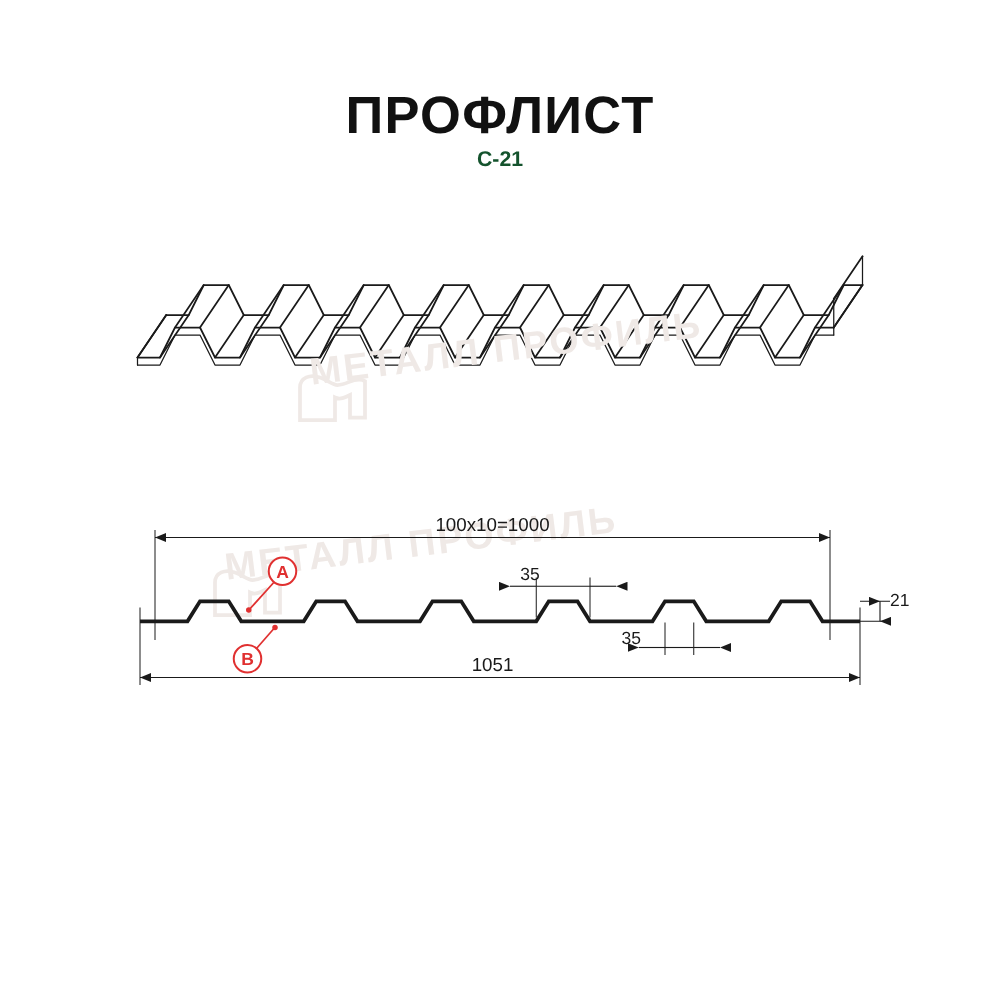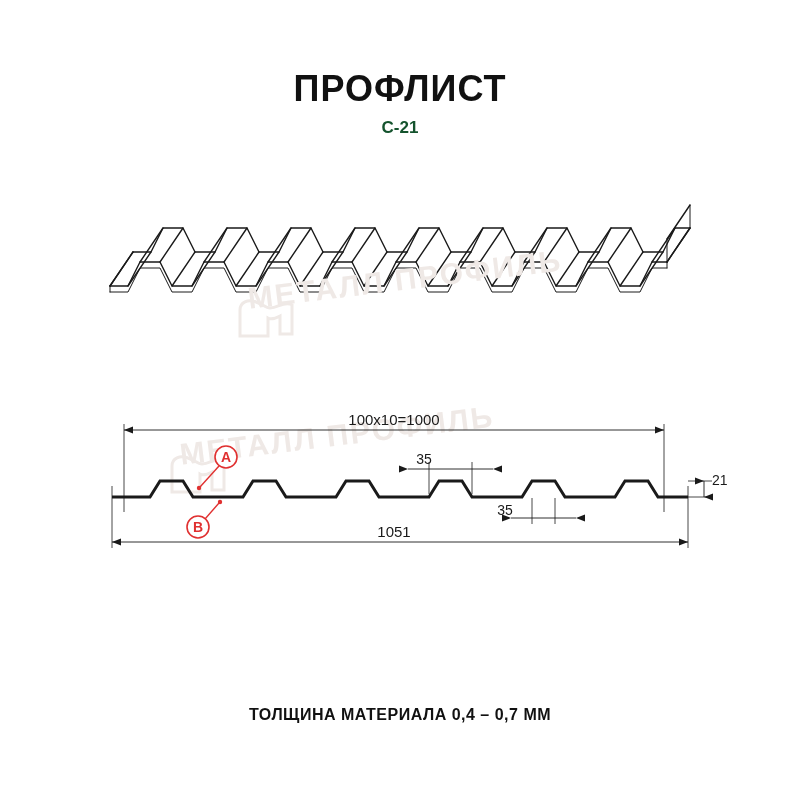--- a/index.html
+++ b/index.html
@@ -18,21 +18,21 @@
   .page {
     position: absolute;
     inset: 0;
   }
   .title {
     position: absolute;
     left: 0;
     right: 0;
     top: 68px;
     text-align: center;
-    font-size: 36px;
+    font-size: 42px;
     font-weight: bold;
     letter-spacing: 1px;
     color: #111;
   }
   .subtitle {
     position: absolute;
     left: 0;
     right: 0;
     top: 118px;
     text-align: center;
@@ -266,14 +266,13 @@
       <text x="198" y="532" text-anchor="middle" font-family="Liberation Sans, sans-serif" font-size="14" font-weight="bold" fill="#e03030">B</text>
     </g>
 
     <text x="394" y="425" text-anchor="middle" font-family="Liberation Sans, sans-serif" font-size="15" fill="#1a1a1a">100х10=1000</text>
     <text x="394" y="537" text-anchor="middle" font-family="Liberation Sans, sans-serif" font-size="15" fill="#1a1a1a">1051</text>
     <text x="424" y="464" text-anchor="middle" font-family="Liberation Sans, sans-serif" font-size="14" fill="#1a1a1a">35</text>
     <text x="505" y="515" text-anchor="middle" font-family="Liberation Sans, sans-serif" font-size="14" fill="#1a1a1a">35</text>
     <text x="712" y="485" text-anchor="start" font-family="Liberation Sans, sans-serif" font-size="14" fill="#1a1a1a">21</text>
   </svg>
 
-  <div class="footer-note">ТОЛЩИНА МАТЕРИАЛА 0,4 – 0,7 ММ</div>
 </div>
 
 </body></html>

